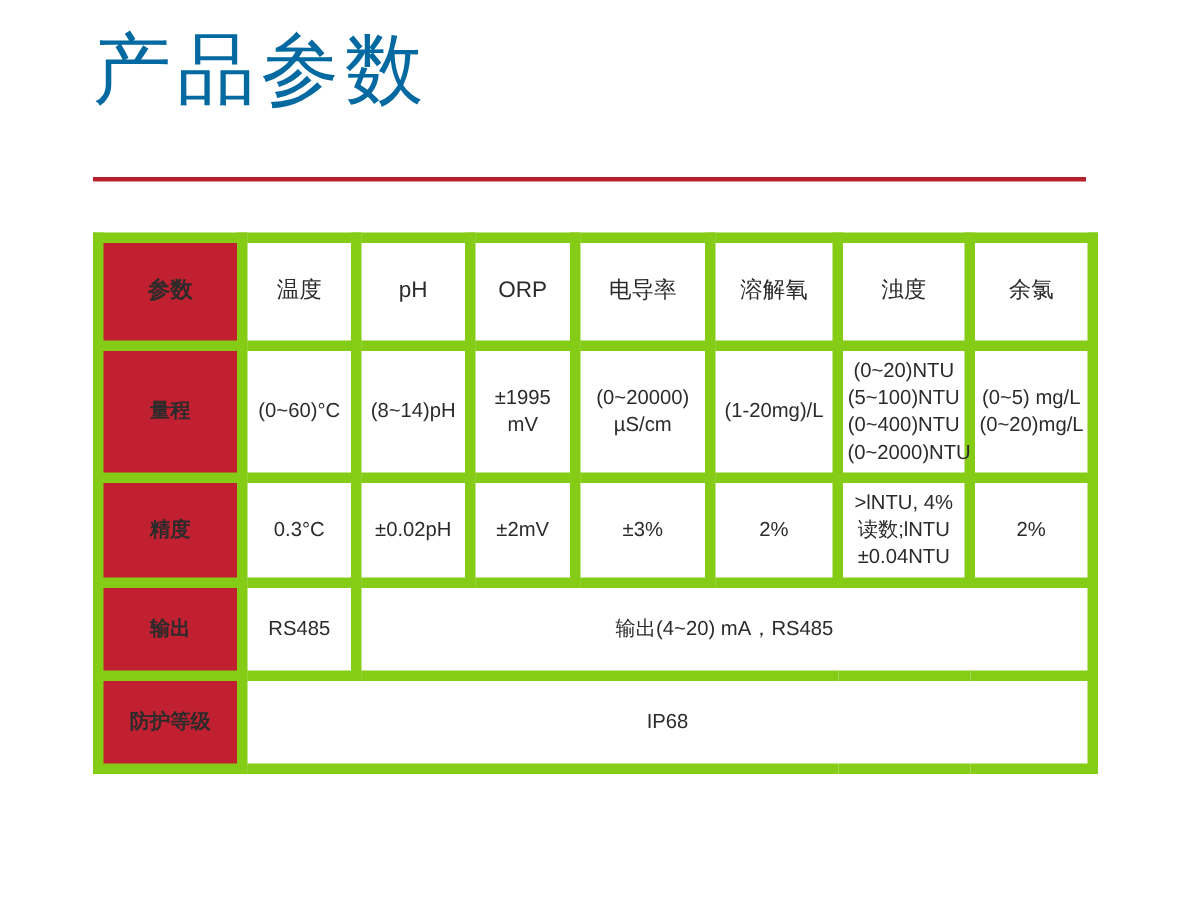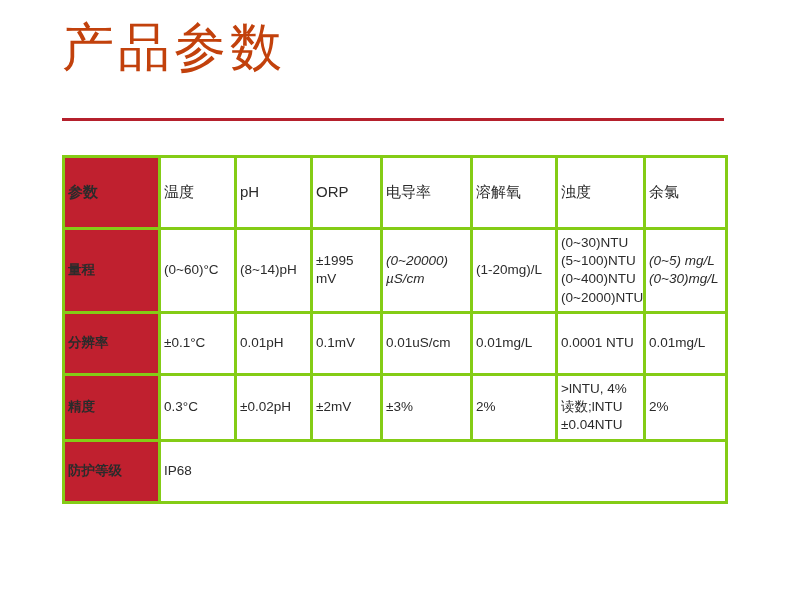--- a/index.html
+++ b/index.html
@@ -21,21 +21,21 @@
     box-sizing: border-box;
   }
   .page-title {
     position: absolute;
     left: 62px;
     top: 18px;
     font-size: 52px;
     line-height: 1.15;
     letter-spacing: 4px;
     font-weight: 400;
-    color: #c2410c;
+    color: #0369a1;
     font-family: "Liberation Sans", sans-serif;
   }
   .title-rule {
     position: absolute;
     left: 62px;
     top: 118px;
     width: 662px;
     height: 3px;
     background: #b5202c;
   }
@@ -44,21 +44,22 @@
     left: 62px;
     top: 155px;
     width: 663px;
   }
   table.spec {
     border-collapse: collapse;
     width: 663px;
     table-layout: fixed;
   }
   table.spec td {
-    border: 3px solid #84cc16;
+    border: 7px solid #84cc16;
+    text-align: center;
     vertical-align: middle;
     font-size: 13.5px;
     line-height: 1.35;
     color: #2b2b2b;
     padding: 4px 3px;
   }
   td.rowhead {
     background: #c0202f;
     color: #ffffff;
     font-weight: bold;
@@ -81,21 +82,20 @@
     font-size: 10.5px;
     line-height: 1.45;
   }
   .turbid-acc {
     font-size: 10px;
     line-height: 1.5;
   }
   .two-line {
     font-size: 13px;
     line-height: 1.45;
-    font-style: italic;
   }
   .big-cell {
     font-size: 15px;
   }
   .nowrap { white-space: nowrap; }
 </style>
 </head>
 <body>
 
 <div class="page">
@@ -130,57 +130,52 @@
         <tr class="r-range">
           <td class="rowhead">量程</td>
           <td class="nowrap">(0~60)°C</td>
           <td class="nowrap">(8~14)pH</td>
           <td>
             <div>±1995 mV</div>
           </td>
           <td class="two-line">(0~20000) µS/cm</td>
           <td>(1-20mg)/L</td>
           <td class="small-stack">
-            <div>(0~30)NTU</div>
+            <div>(0~20)NTU</div>
             <div>(5~100)NTU</div>
             <div>(0~400)NTU</div>
             <div>(0~2000)NTU</div>
           </td>
           <td class="two-line">
             <div>(0~5) mg/L</div>
-            <div>(0~30)mg/L</div>
+            <div>(0~20)mg/L</div>
           </td>
         </tr>
 
-        <tr class="r-res">
-          <td class="rowhead">分辨率</td>
-          <td>±0.1°C</td>
-          <td>0.01pH</td>
-          <td>0.1mV</td>
-          <td>0.01uS/cm</td>
-          <td>0.01mg/L</td>
-          <td class="big-cell">0.0001 NTU</td>
-          <td>0.01mg/L</td>
-        </tr>
 
         <tr class="r-acc">
           <td class="rowhead">精度</td>
           <td>0.3°C</td>
           <td>±0.02pH</td>
           <td>±2mV</td>
           <td>±3%</td>
           <td>2%</td>
           <td class="turbid-acc">
             <div>&gt;lNTU, 4%</div>
             <div>读数;lNTU</div>
             <div>±0.04NTU</div>
           </td>
           <td>2%</td>
         </tr>
 
+        <tr class="r-out">
+          <td class="rowhead">输出</td>
+          <td>RS485</td>
+          <td class="big-cell" colspan="6">输出(4~20) mA，RS485</td>
+        </tr>
 
         <tr class="r-ip">
           <td class="rowhead">防护等级</td>
           <td class="big-cell" colspan="7">IP68</td>
         </tr>
       </tbody>
     </table>
   </div>
 
 </div>

